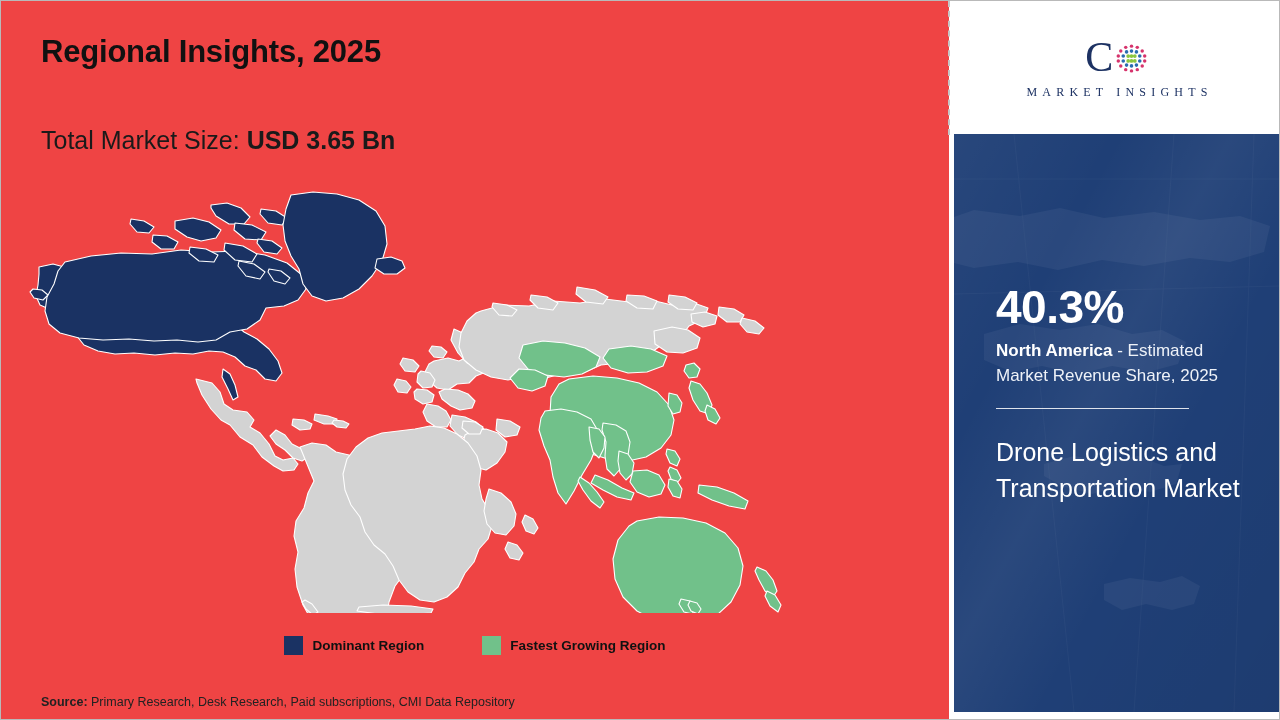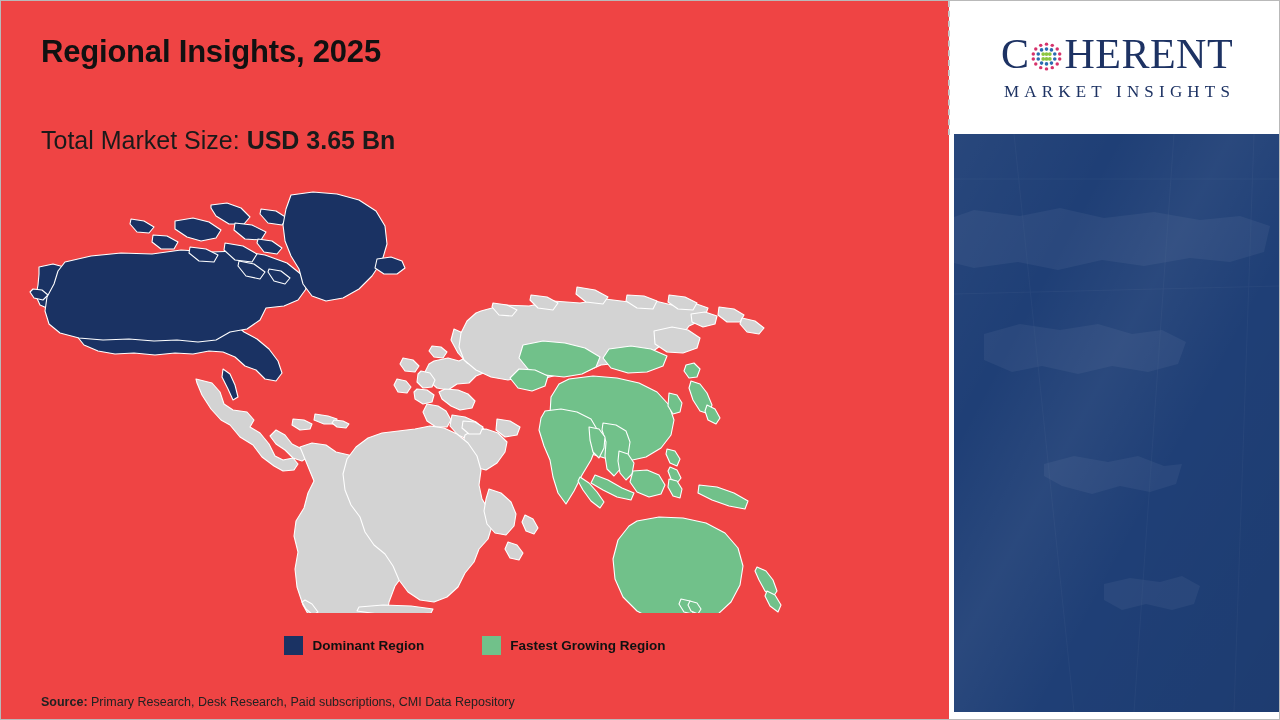--- a/index.html
+++ b/index.html
@@ -69,21 +69,21 @@
   #logo-wordmark {
     display:flex; align-items:center; justify-content:center;
     font-family:"Liberation Serif", serif;
     font-size:42px; color:#1d3263; letter-spacing:0.5px;
     line-height:1;
   }
   #logo-globe { margin:0 1px; position:relative; top:2px; }
   #logo-tagline {
     margin-top:7px;
     font-family:"Liberation Serif", serif;
-    font-size:17px; color:#1d3263; letter-spacing:5.2px;
+    font-size:12px; color:#1d3263; letter-spacing:5.2px;
     padding-left:5px;
   }
 
   
   #right-panel {
     position:absolute; left:953px; top:133px; width:326px; height:578px;
     background:#1f3f76;
     overflow:hidden;
   }
   #right-panel-texture {
@@ -304,21 +304,20 @@
         <circle cx="26" cy="28" r="2.2" fill="#2b6cb0"></circle>
 
         <circle cx="16" cy="17" r="2.3" fill="#8cc63f"></circle>
         <circle cx="24" cy="17" r="2.3" fill="#8cc63f"></circle>
         <circle cx="20" cy="17" r="2.3" fill="#8cc63f"></circle>
         <circle cx="16" cy="23" r="2.3" fill="#8cc63f"></circle>
         <circle cx="24" cy="23" r="2.3" fill="#8cc63f"></circle>
         <circle cx="20" cy="23" r="2.3" fill="#8cc63f"></circle>
       </g>
     </svg>
-    <span>HERENT</span>
   </div>
   <div id="logo-tagline">MARKET INSIGHTS</div>
 </div>
 
 <div id="right-panel">
 
   <svg id="right-panel-texture" viewBox="0 0 326 578" preserveAspectRatio="xMidYMid slice">
     <g fill="#ffffff" opacity="0.30">
       <path d="M-20 90 l40 -14 46 6 40 -8 44 10 50 -6 46 8 40 -4 30 10 -6 26 -34 10 -40 -4 -46 8 -42 -6 -44 10 -40 -8 -44 6 -40 -10 z"></path>
       <path d="M30 200 l36 -10 40 6 38 -6 34 10 30 -4 24 12 -8 22 -30 8 -36 -6 -34 8 -36 -8 -30 6 -28 -12 z"></path>
@@ -328,13 +327,21 @@
     <g stroke="#ffffff" stroke-width="1" opacity="0.20" fill="none">
       <line x1="0" y1="45" x2="326" y2="45"></line>
       <line x1="0" y1="160" x2="326" y2="152"></line>
       <line x1="60" y1="0" x2="120" y2="578"></line>
       <line x1="220" y1="0" x2="180" y2="578"></line>
       <line x1="300" y1="0" x2="280" y2="578"></line>
     </g>
   </svg>
   <div id="right-panel-sheen"></div>
 
+  <div id="right-content">
+    <div id="share-value">40.3%</div>
+    <div id="share-caption">
+      <span class="region">North America</span><span> - Estimated Market Revenue Share, 2025</span>
+    </div>
+    <div id="panel-rule"></div>
+    <div id="report-title">Drone Logistics and Transportation Market</div>
+  </div>
 </div>
 
 </body></html>

